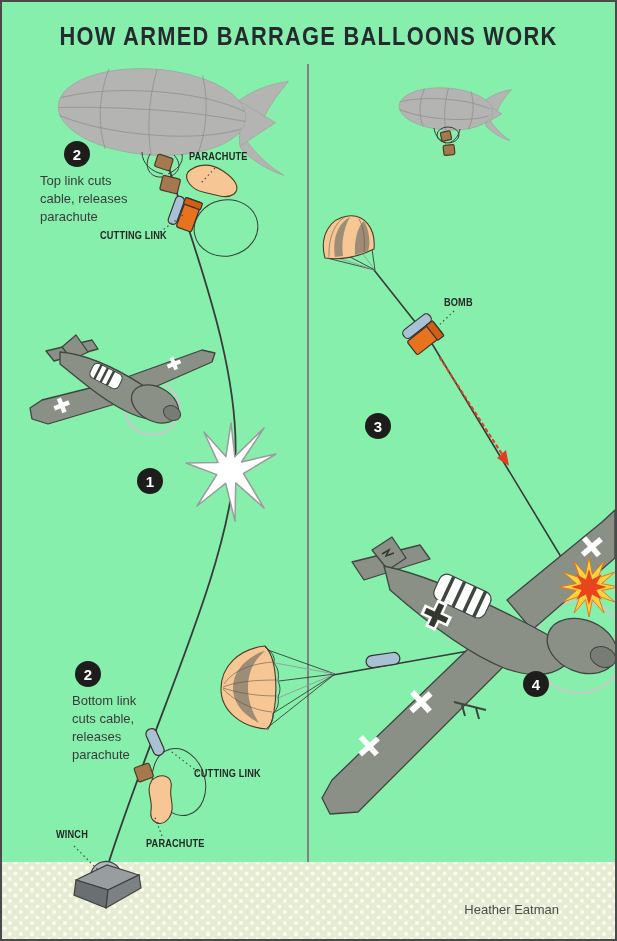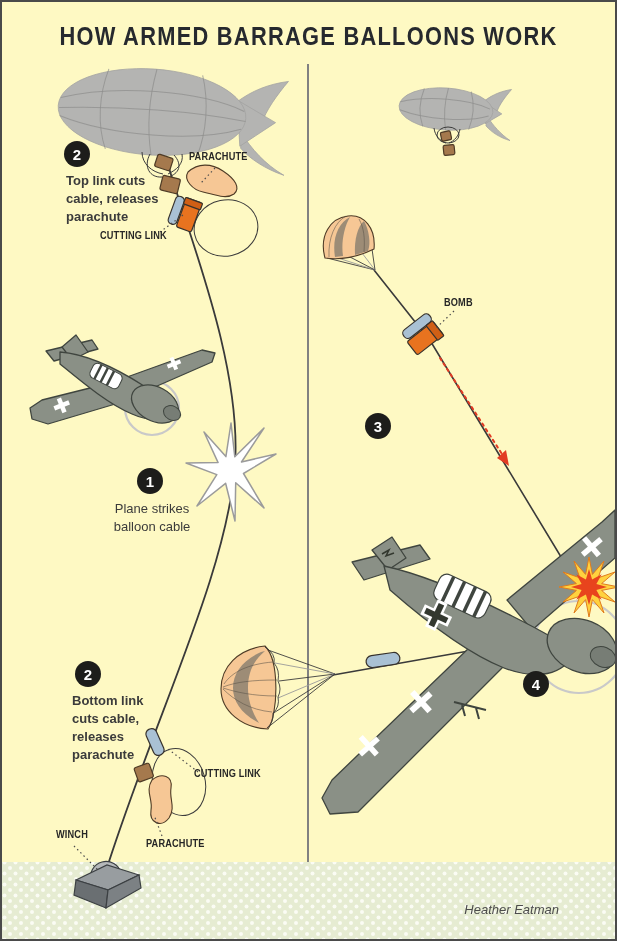--- a/index.html
+++ b/index.html
@@ -1,18 +1,18 @@
 <!DOCTYPE html>
 <html style="--accent-red: #e23b23; --balloon-gray: #b4b4b2; --plane-green: #8a9086; --plane-outline: #3f453f; --parachute-tan: #f6c795; --parachute-brown: #9d8c76; --link-brown: #a5794d; --link-blue: #a9c1d4; --bomb-orange: #e8731f; --badge-black: #1d1d1b; --ground-green: #e6ecd2; --explosion-yellow: #ffd23f; --explosion-red: #e8441d; --cable-dark: #3a3a3a; --text-dark: #3b3b3b; --title-dark: #26292e;"><head>
 <meta charset="utf-8">
 <style>
   html,body{margin:0;padding:0;background:#888;}
   #canvas{
     position:relative;width:617px;height:941px;margin:0 auto;
-    background:#fef9c3;box-sizing:border-box;border:2px solid #4a4a4a;
+    background:#86efac;box-sizing:border-box;border:2px solid #4a4a4a;
     font-family:"Liberation Sans", sans-serif;overflow:hidden;
   }
   #art{position:absolute;left:0;top:0;width:613px;height:937px;}
   .balloon{fill:var(--balloon-gray);stroke:#a2a2a0;stroke-width:.75;}
   .seam{stroke:#8f8f8d;stroke-width:1;fill:none;opacity:.75;}
   .rig{stroke:#3c3c3c;stroke-width:1;fill:none;}
   .cable{stroke:var(--cable-dark);stroke-width:1.8;fill:none;}
   .cable2{stroke:var(--cable-dark);stroke-width:1.6;fill:none;}
   .plane{fill:var(--plane-green);stroke:var(--plane-outline);stroke-width:1.3;stroke-linejoin:round;}
   .tan-o{fill:var(--parachute-tan);stroke:#4e3b26;stroke-width:1.1;}
@@ -43,21 +43,21 @@
   .tag{
     position:absolute;font-weight:bold;font-size:11.5px;color:#262626;
     letter-spacing:.2px;white-space:nowrap;transform:scaleX(.8);transform-origin:left center;
   }
   #title{
     position:absolute;left:0;right:0;top:19px;text-align:center;
     font-size:26px;font-weight:bold;letter-spacing:1.5px;color:var(--title-dark);
     transform:scaleX(.84);transform-origin:center;white-space:nowrap;
   }
   #credit{
-    position:absolute;right:56px;top:900px;font-style:italic;
+    position:absolute;right:56px;top:900px;
     font-size:13px;color:#4c4c4c;
   }
 </style>
 </head>
 <body>
 
 <div id="canvas">
 
   <svg id="art" viewBox="0 0 613 937">
     <defs>
@@ -272,30 +272,28 @@
       <path class="leader" d="M 452,309 L 433,327"></path>
       <path class="leader" d="M 196,770 L 166,747"></path>
       <path class="leader" d="M 160,834 L 152,813"></path>
       <path class="leader" d="M 72,844 L 97,869"></path>
     </g>
   </svg>
 
   <div id="title">HOW ARMED BARRAGE BALLOONS WORK</div>
 
   <div class="badge" style="left:62px;top:139px;">2</div>
-  <div class="txt" style="left:64px;top:170px;font-weight:bold;">Top link cuts
+  <div class="txt" style="left:38px;top:170px;">Top link cuts
 cable, releases
 parachute</div>
 
   <div class="badge" style="left:135px;top:466px;">1</div>
-  <div class="txt center" style="left:103px;top:498px;width:94px;">Plane strikes
-balloon cable</div>
 
   <div class="badge" style="left:73px;top:659px;">2</div>
-  <div class="txt" style="left:70px;top:690px;font-weight:bold;">Bottom link
+  <div class="txt" style="left:70px;top:690px;">Bottom link
 cuts cable,
 releases
 parachute</div>
 
   <div class="badge" style="left:363px;top:411px;">3</div>
 
   <div class="badge" style="left:521px;top:669px;">4</div>
 
   <div class="tag" style="left:187px;top:148px;">PARACHUTE</div>
   <div class="tag" style="left:98px;top:227px;">CUTTING LINK</div>

